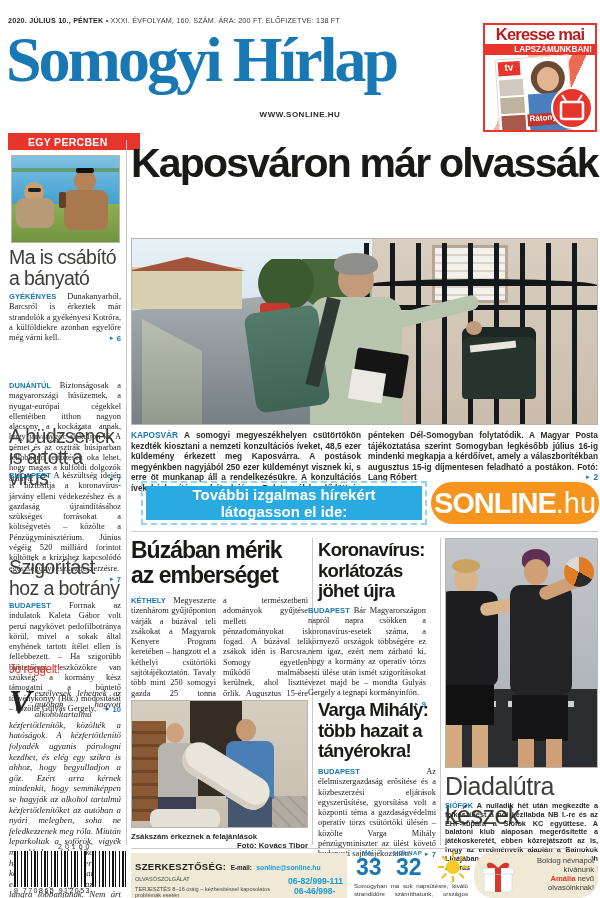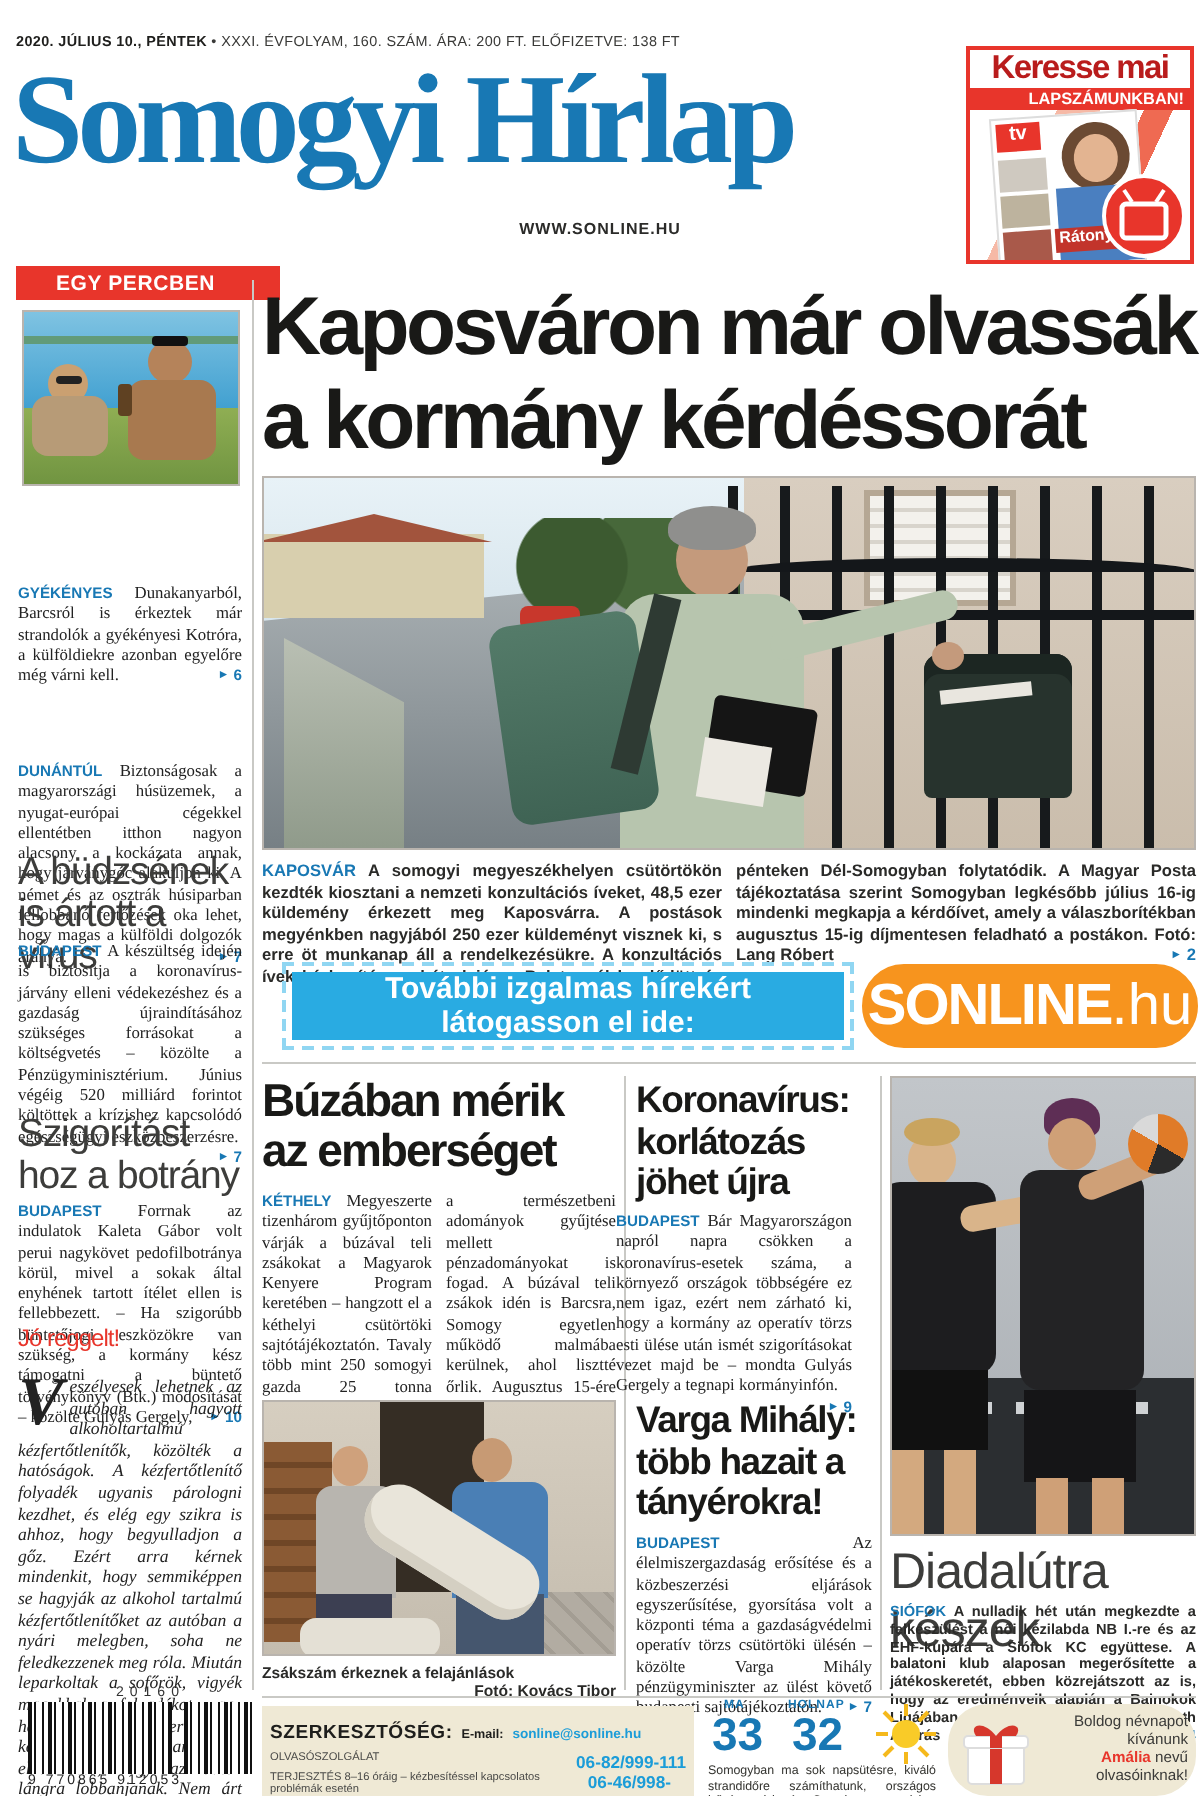--- a/index.html
+++ b/index.html
@@ -97,20 +97,21 @@
     <div style="left:0;top:48px;width:109px;height:40px;background:linear-gradient(#8fae53,#6f9340);"></div>
     <div style="left:12px;top:26px;width:20px;height:20px;border-radius:50%;background:#caa071;"></div>
     <div style="left:16px;top:32px;width:13px;height:4px;background:#222;border-radius:2px;"></div>
     <div style="left:4px;top:42px;width:38px;height:30px;background:#b79b77;border-radius:8px;"></div>
     <div style="left:62px;top:14px;width:22px;height:22px;border-radius:50%;background:#b5835a;"></div>
     <div style="left:64px;top:12px;width:18px;height:5px;background:#111;border-radius:2px;"></div>
     <div style="left:52px;top:34px;width:44px;height:40px;background:#a8794f;border-radius:8px;"></div>
     <div style="left:47px;top:36px;width:7px;height:16px;background:#5f4122;border-radius:2px;"></div>
   </div>
 
+  <div class="abs sbtitle" style="left:9px;top:247px;width:114px;">Ma is csábító a bányató</div>
   <div class="abs body" style="left:9px;top:292px;width:112px;">
     <span class="kicker">GYÉKÉNYES</span>
     <span>Dunakanyarból, Barcsról is érkeztek már strandolók a gyékényesi Kotróra, a külföldiekre azonban egyelőre még várni kell.</span>
     <span class="pref"><span class="tri">►</span> <span>6</span></span>
   </div>
 
   <div class="abs body" style="left:9px;top:381px;width:112px;">
     <span class="kicker">DUNÁNTÚL</span>
     <span>Biztonságosak a magyarországi húsüzemek, a nyugat-európai cégekkel ellentétben itthon nagyon alacsony a kockázata annak, hogy járványgóc alakuljon ki. A német és az osztrák húsiparban fellobbanó fertőzések oka lehet, hogy magas a külföldi dolgozók aránya.</span>
     <span class="pref"><span class="tri">►</span> <span>7</span></span>
@@ -139,21 +140,20 @@
   <div class="abs" style="left:14px;top:843px;width:112px;height:52px;">
     <div class="abs" style="left:44px;top:0;width:120px;font-size:7px;letter-spacing:3px;color:#333;">20160</div>
     <div class="abs barcode-bars" style="left:0;top:8px;width:72px;height:36px;"></div>
     <div class="abs barcode-bars" style="left:78px;top:8px;width:34px;height:36px;"></div>
     <div class="abs" style="left:0;top:44px;font-size:7px;letter-spacing:1.5px;color:#222;">9 770865 912053</div>
   </div>
 
   <div class="vline" style="left:126px;top:140px;height:705px;"></div>
 
   <div class="abs mainhead" style="left:131px;top:141px;">Kaposváron már olvassák</div>
-  <div class="abs mainhead" style="left:131px;top:188px;">a kormány kérdéssorát</div>
 
   <div class="photo" style="left:131px;top:238px;width:467px;height:187px;">
     <div style="left:0;top:0;width:467px;height:90px;background:linear-gradient(#e8f2f7,#d3e2ea);"></div>
     <div style="left:0;top:46px;width:240px;height:141px;background:linear-gradient(#a9b0b3,#767f84);clip-path:polygon(0 18%,100% 0,100% 100%,0 100%);"></div>
     <div style="left:0;top:28px;width:110px;height:42px;background:#d8cfae;"></div>
     <div style="left:-4px;top:18px;width:118px;height:14px;background:#a2543d;clip-path:polygon(0 100%,50% 0,100% 100%);"></div>
     <div style="left:118px;top:20px;width:120px;height:60px;background:radial-gradient(circle at 30% 40%,#3c5a30 0 30%,transparent 31%),radial-gradient(circle at 65% 30%,#47683a 0 35%,transparent 36%),radial-gradient(circle at 90% 55%,#33512b 0 30%,transparent 31%);"></div>
     <div style="left:128px;top:64px;width:30px;height:12px;background:#c8372c;border-radius:4px;"></div>
     <div style="left:10px;top:80px;width:60px;height:107px;background:linear-gradient(#b9bfb3,#8f9a8a);clip-path:polygon(0 0,100% 30%,100% 100%,0 100%);"></div>
     <div style="left:240px;top:0;width:227px;height:187px;background:linear-gradient(#d9cec0,#cabdac);"></div>

